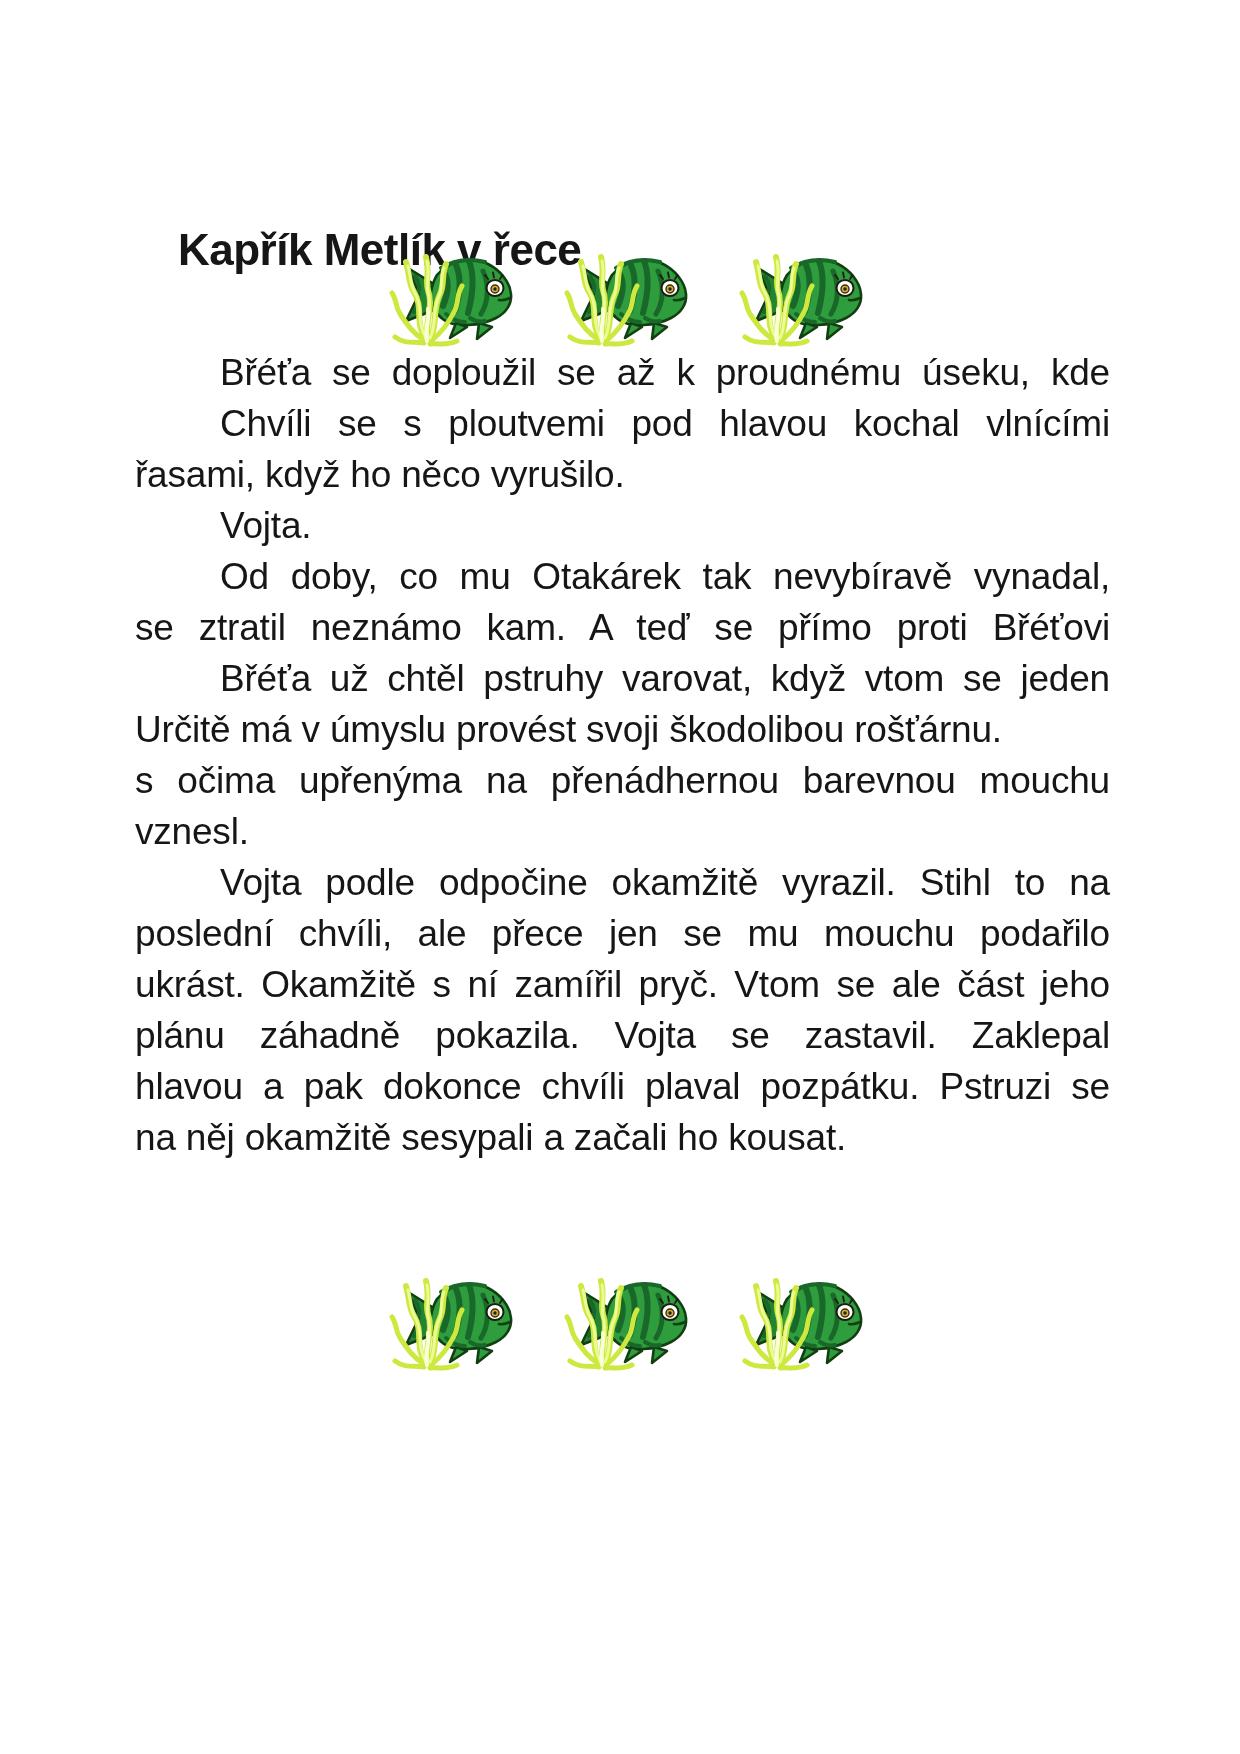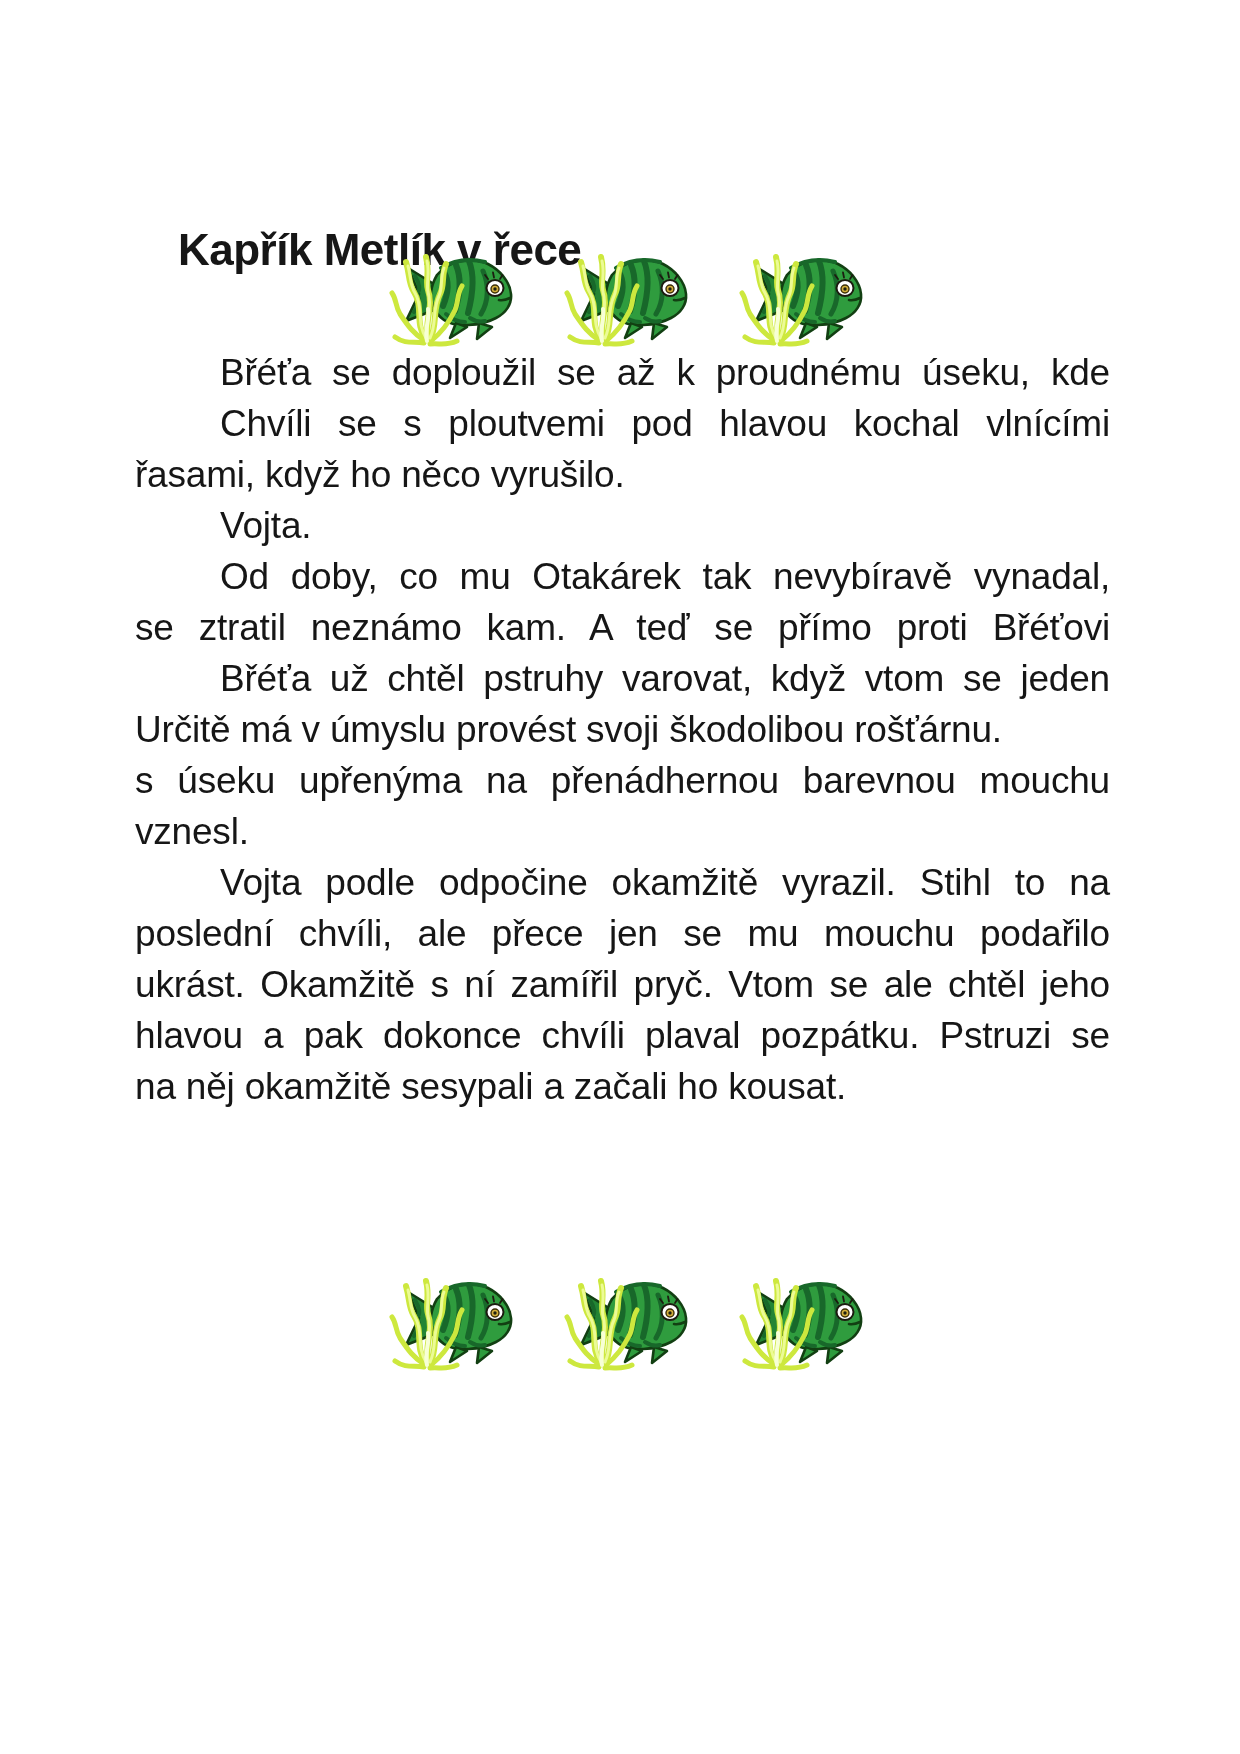--- a/index.html
+++ b/index.html
@@ -127,26 +127,27 @@
     <div class="ln indent">Chvíli se s ploutvemi pod hlavou kochal vlnícími</div>
     <div class="ln endp">řasami, když ho něco vyrušilo.</div>
 
     <div class="ln indent endp">Vojta.</div>
 
     <div class="ln indent">Od doby, co mu Otakárek tak nevybíravě vynadal,</div>
     <div class="ln">se ztratil neznámo kam. A teď se přímo proti Břéťovi</div>
     <div class="ln indent">Břéťa už chtěl pstruhy varovat, když vtom se jeden</div>
 
     <div class="ln endp">Určitě má v úmyslu provést svoji škodolibou rošťárnu.</div>
-    <div class="ln">s úseku upřenýma na přenádhernou barevnou mouchu</div>
+    <div class="ln">s očima upřenýma na přenádhernou barevnou mouchu</div>
     <div class="ln endp">vznesl.</div>
 
     <div class="ln indent">Vojta podle odpočine okamžitě vyrazil. Stihl to na</div>
     <div class="ln">poslední chvíli, ale přece jen se mu mouchu podařilo</div>
-    <div class="ln">ukrást. Okamžitě s ní zamířil pryč. Vtom se ale chtěl jeho</div>
+    <div class="ln">ukrást. Okamžitě s ní zamířil pryč. Vtom se ale část jeho</div>
+    <div class="ln">plánu záhadně pokazila. Vojta se zastavil. Zaklepal</div>
     <div class="ln">hlavou a pak dokonce chvíli plaval pozpátku. Pstruzi se</div>
     <div class="ln endp">na něj okamžitě sesypali a začali ho kousat.</div>
   </div>
 
   <svg class="fish row-bottom col-1" viewBox="0 0 132 102">
       <use href="#fish-unit"></use>
     </svg>
   <svg class="fish row-bottom col-2" viewBox="0 0 132 102">
       <use href="#fish-unit"></use>
     </svg>

